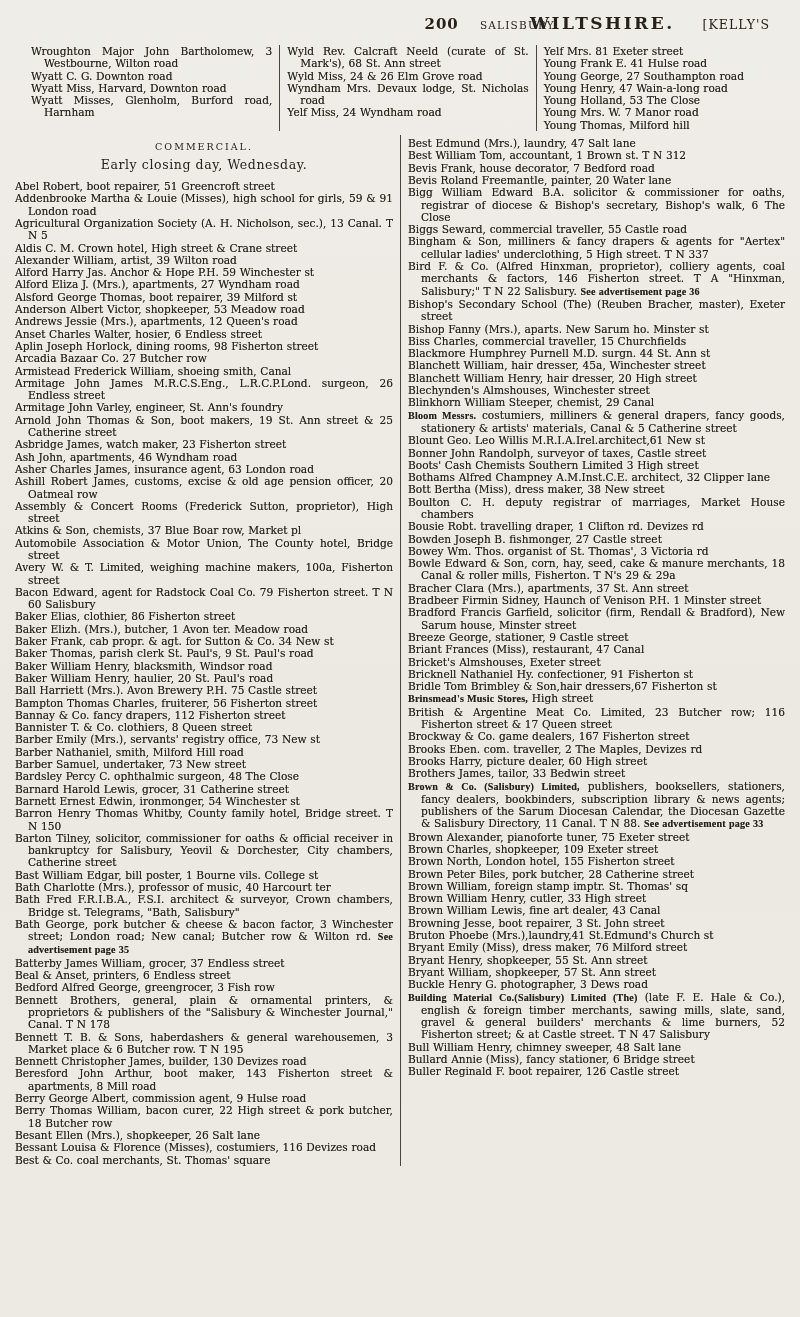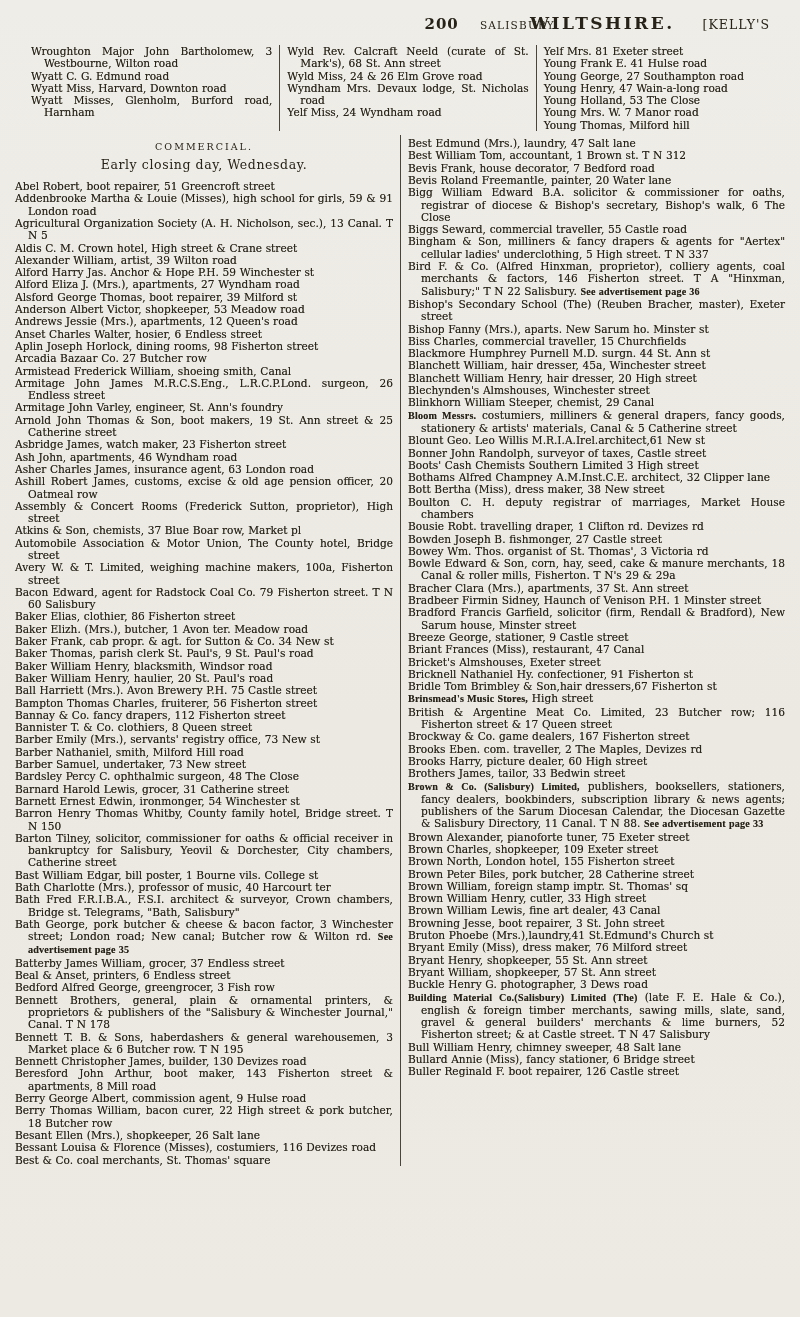--- a/index.html
+++ b/index.html
@@ -71,21 +71,21 @@
       <span class="pagenum">200</span>
       <span class="place">SALISBURY.</span>
     </div>
     <div class="ph-center">WILTSHIRE.</div>
     <div class="ph-right">[KELLY'S</div>
   </header>
 
   <section class="topgrid">
     <div class="topcol">
         <div class="entry"><span>Wroughton Major John Bartholomew, 3 Westbourne, Wilton road</span></div>
-        <div class="entry"><span>Wyatt C. G. Edmund road</span></div>
+        <div class="entry"><span>Wyatt C. G. Downton road</span></div>
         <div class="entry"><span>Wyatt Miss, Harvard, Downton road</span></div>
         <div class="entry"><span>Wyatt Misses, Glenholm, Burford road, Harnham</span></div>
       </div>
     <div class="topcol mid">
         <div class="entry"><span>Wyld Rev. Calcraft Neeld (curate of St. Mark's), 68 St. Ann street</span></div>
         <div class="entry"><span>Wyld Miss, 24 &amp; 26 Elm Grove road</span></div>
         <div class="entry"><span>Wyndham Mrs. Devaux lodge, St. Nicholas road</span></div>
         <div class="entry"><span>Yelf Miss, 24 Wyndham road</span></div>
       </div>
     <div class="topcol mid">

